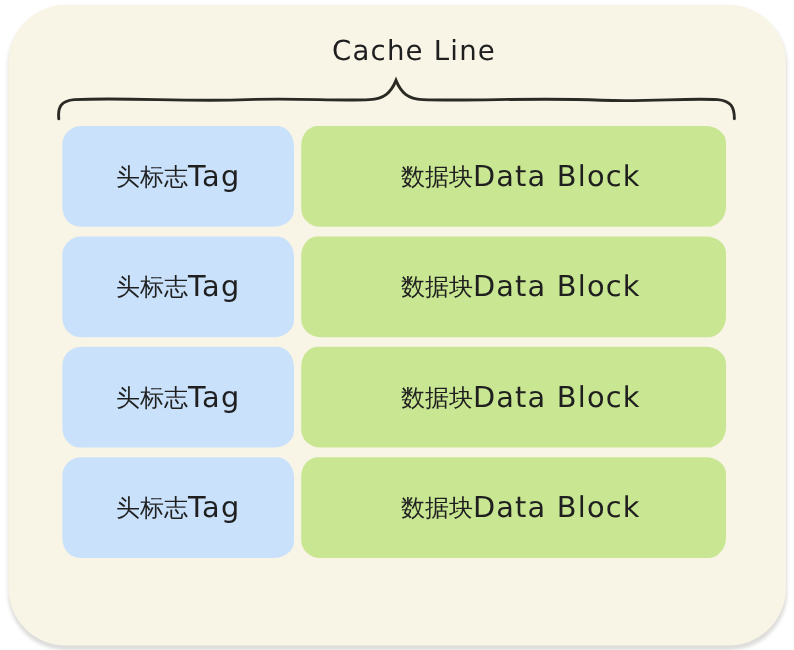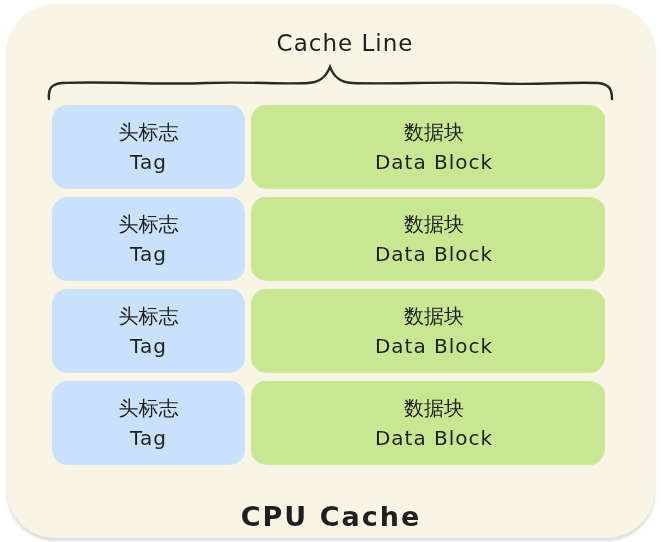--- a/index.html
+++ b/index.html
@@ -56,42 +56,42 @@
     flex-direction: column;
     gap: 8px;
   }
   .row {
     display: flex;
     gap: 6px;
     height: 84px;
   }
   .cellbox {
     display: flex;
-    flex-direction: column;
+    flex-direction: row;
     align-items: center;
     justify-content: center;
     color: var(--text-color, #1f1f1f);
     line-height: 30px;
   }
   .tag-box {
     width: 193px;
     background: var(--tag-fill, #c9e1fa);
     border-radius: 16px 14px 17px 15px / 15px 17px 14px 16px;
   }
   .data-box {
     flex: 1;
     background: var(--data-fill, #c9e793);
     border-radius: 14px 17px 15px 16px / 16px 14px 17px 15px;
     padding-left: 12px;
   }
   .cn-label {
     font-size: 20px;
   }
   .en-label {
-    font-size: 20px;
+    font-size: 24px;
     letter-spacing: 1px;
   }
   .diagram-footer {
     position: absolute;
     left: 0;
     top: 501px;
     width: 662px;
     text-align: center;
     font-size: 27px;
     font-weight: bold;
@@ -155,14 +155,13 @@
         <span class="cn-label">头标志</span>
         <span class="en-label">Tag</span>
       </div>
       <div class="cellbox data-box">
         <span class="cn-label">数据块</span>
         <span class="en-label">Data Block</span>
       </div>
     </div>
   </div>
 
-  <div class="diagram-footer">CPU Cache</div>
 </div>
 
 </body></html>

